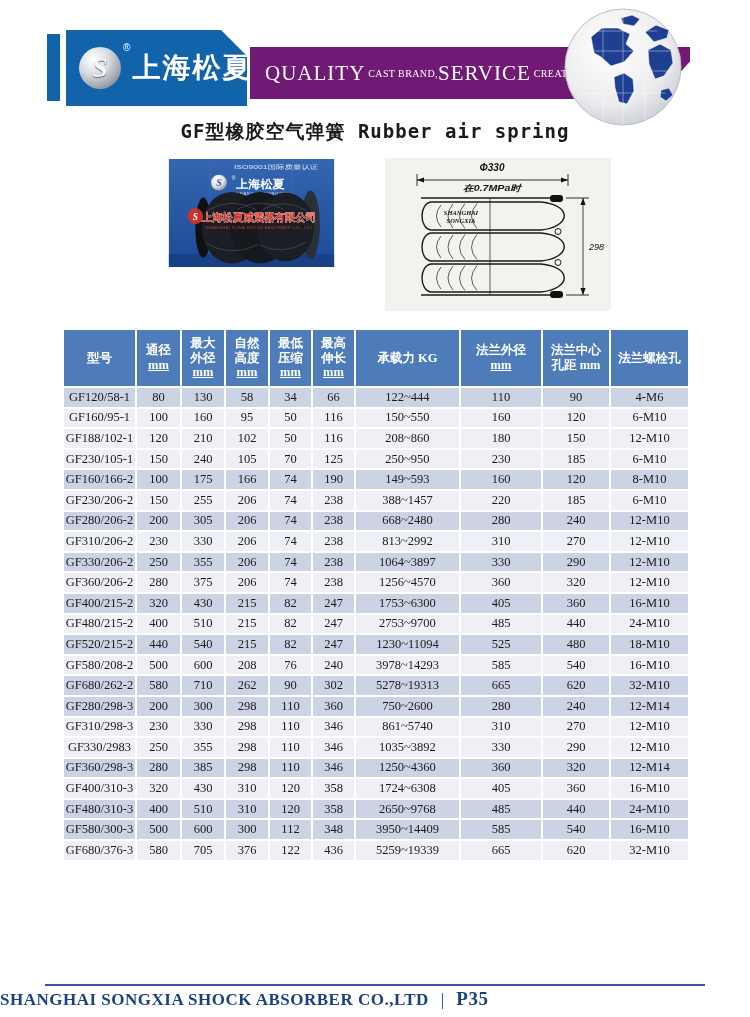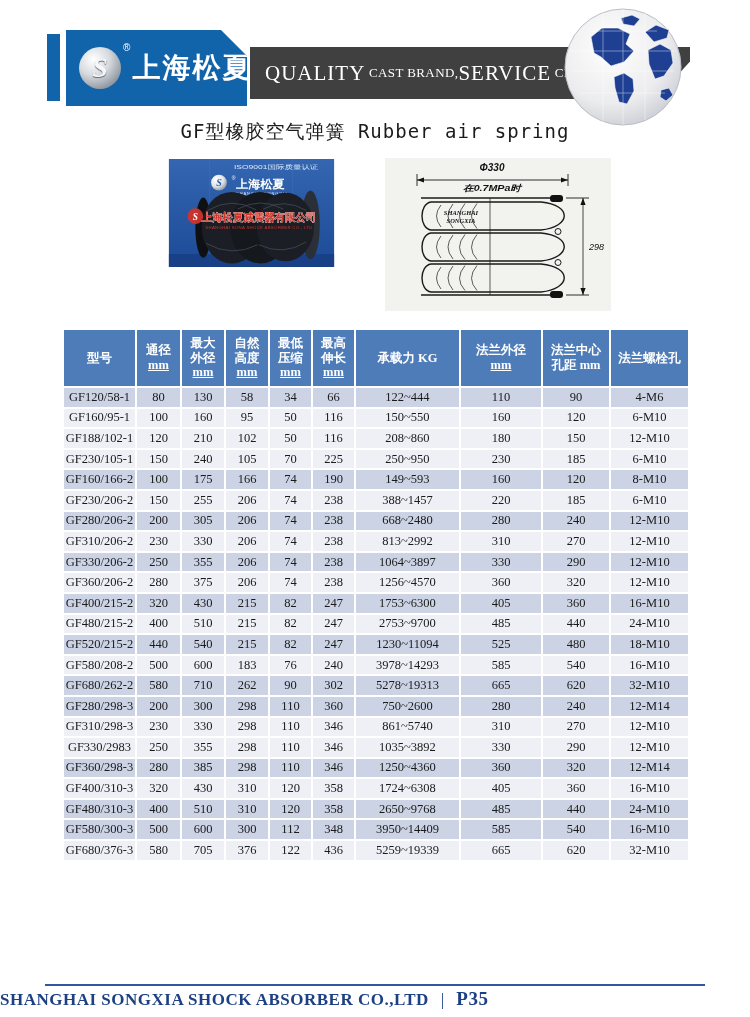--- a/index.html
+++ b/index.html
@@ -22,35 +22,35 @@
     display:flex; align-items:center; justify-content:center;
   }
   .sphere span {
     font-family:"Liberation Serif", serif; font-style:italic; font-weight:bold;
     font-size:28px; color:#f5f7fa; text-shadow:0 1px 1px #5a6068;
   }
   .reg-mark { color:#ffffff; font-size:10px; align-self:flex-start; margin:12px 2px 0 2px; }
   .logo-text { color:#ffffff; font-size:28px; font-weight:bold; letter-spacing:2px; white-space:nowrap; }
 
   .ribbon {
-    position:absolute; left:250px; top:47px; width:440px; height:52px; background:#404040;
+    position:absolute; left:250px; top:47px; width:440px; height:52px; background:#701a75;
     clip-path:polygon(0 0, 100% 0, 100% 28%, calc(100% - 34px) 100%, 0 100%);
     display:flex; align-items:center; padding-left:15px; color:#ffffff;
     font-family:"Liberation Serif", serif;
   }
   .ribbon span { white-space:pre; }
   .ribbon .big { font-size:21px; letter-spacing:1px; }
-  .ribbon .small { font-size:13px; letter-spacing:0.4px; }
+  .ribbon .small { font-size:10px; letter-spacing:0.4px; }
 
   .globe { position:absolute; left:561px; top:5px; width:124px; height:124px; }
 
   
   .page-title {
     position:absolute; top:119px; left:0; width:100%; text-align:center;
-    font-family:"DejaVu Sans Mono", monospace; font-size:19px; font-weight:normal;
+    font-family:"DejaVu Sans Mono", monospace; font-size:19px; font-weight:bold;
     letter-spacing:1px; color:#1b1b1b;
   }
 
   
   .photo   { position:absolute; left:136px; top:159px; width:231px; height:108px; }
   .drawing { position:absolute; left:385px; top:158px; width:226px; height:153px;font-style:italic; }
   .photo svg, .drawing svg { display:block; width:100%; height:100%; }
 
   
   table.spec {
@@ -317,21 +317,21 @@
           <td>180</td>
           <td>150</td>
           <td>12-M10</td>
         </tr>
         <tr class="light">
           <td>GF230/105-1</td>
           <td>150</td>
           <td>240</td>
           <td>105</td>
           <td>70</td>
-          <td>225</td>
+          <td>125</td>
           <td>250~950</td>
           <td>230</td>
           <td>185</td>
           <td>6-M10</td>
         </tr>
         <tr class="shaded">
           <td>GF160/166-2</td>
           <td>100</td>
           <td>175</td>
           <td>166</td>
@@ -435,21 +435,21 @@
           <td>247</td>
           <td>1230~11094</td>
           <td>525</td>
           <td>480</td>
           <td>18-M10</td>
         </tr>
         <tr class="light">
           <td>GF580/208-2</td>
           <td>500</td>
           <td>600</td>
-          <td>183</td>
+          <td>208</td>
           <td>76</td>
           <td>240</td>
           <td>3978~14293</td>
           <td>585</td>
           <td>540</td>
           <td>16-M10</td>
         </tr>
         <tr class="shaded">
           <td>GF680/262-2</td>
           <td>580</td>

